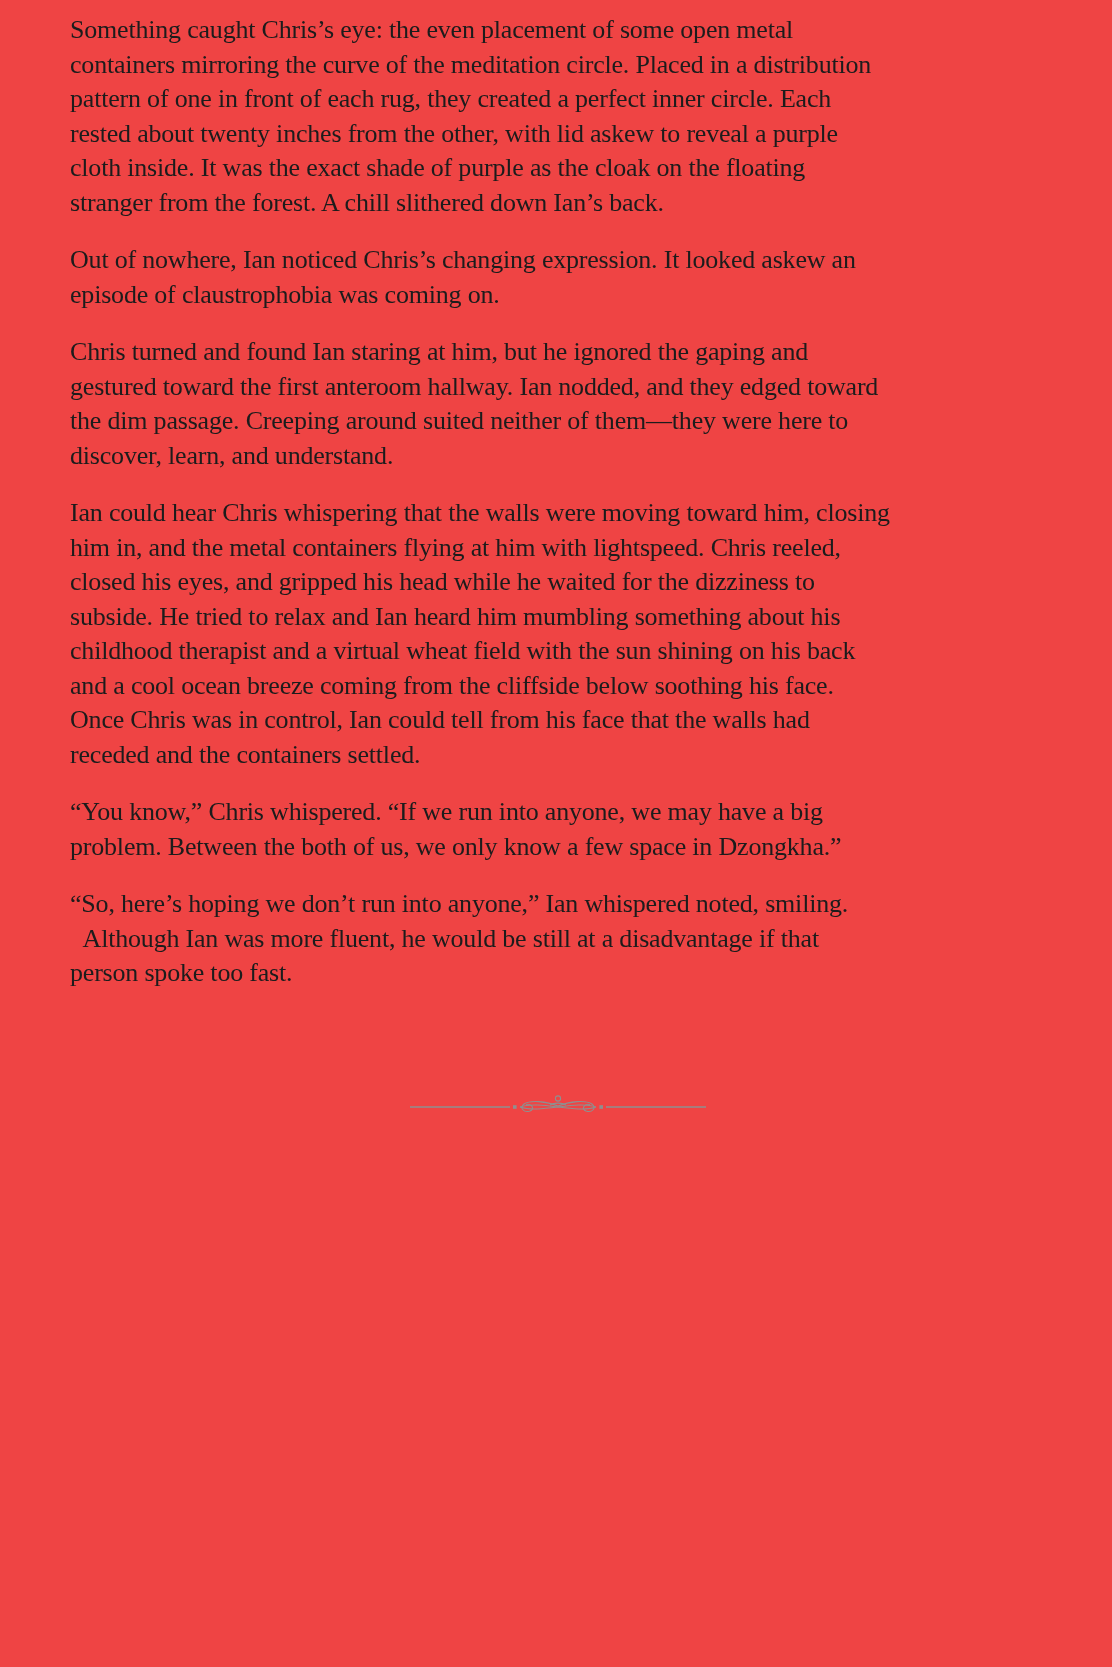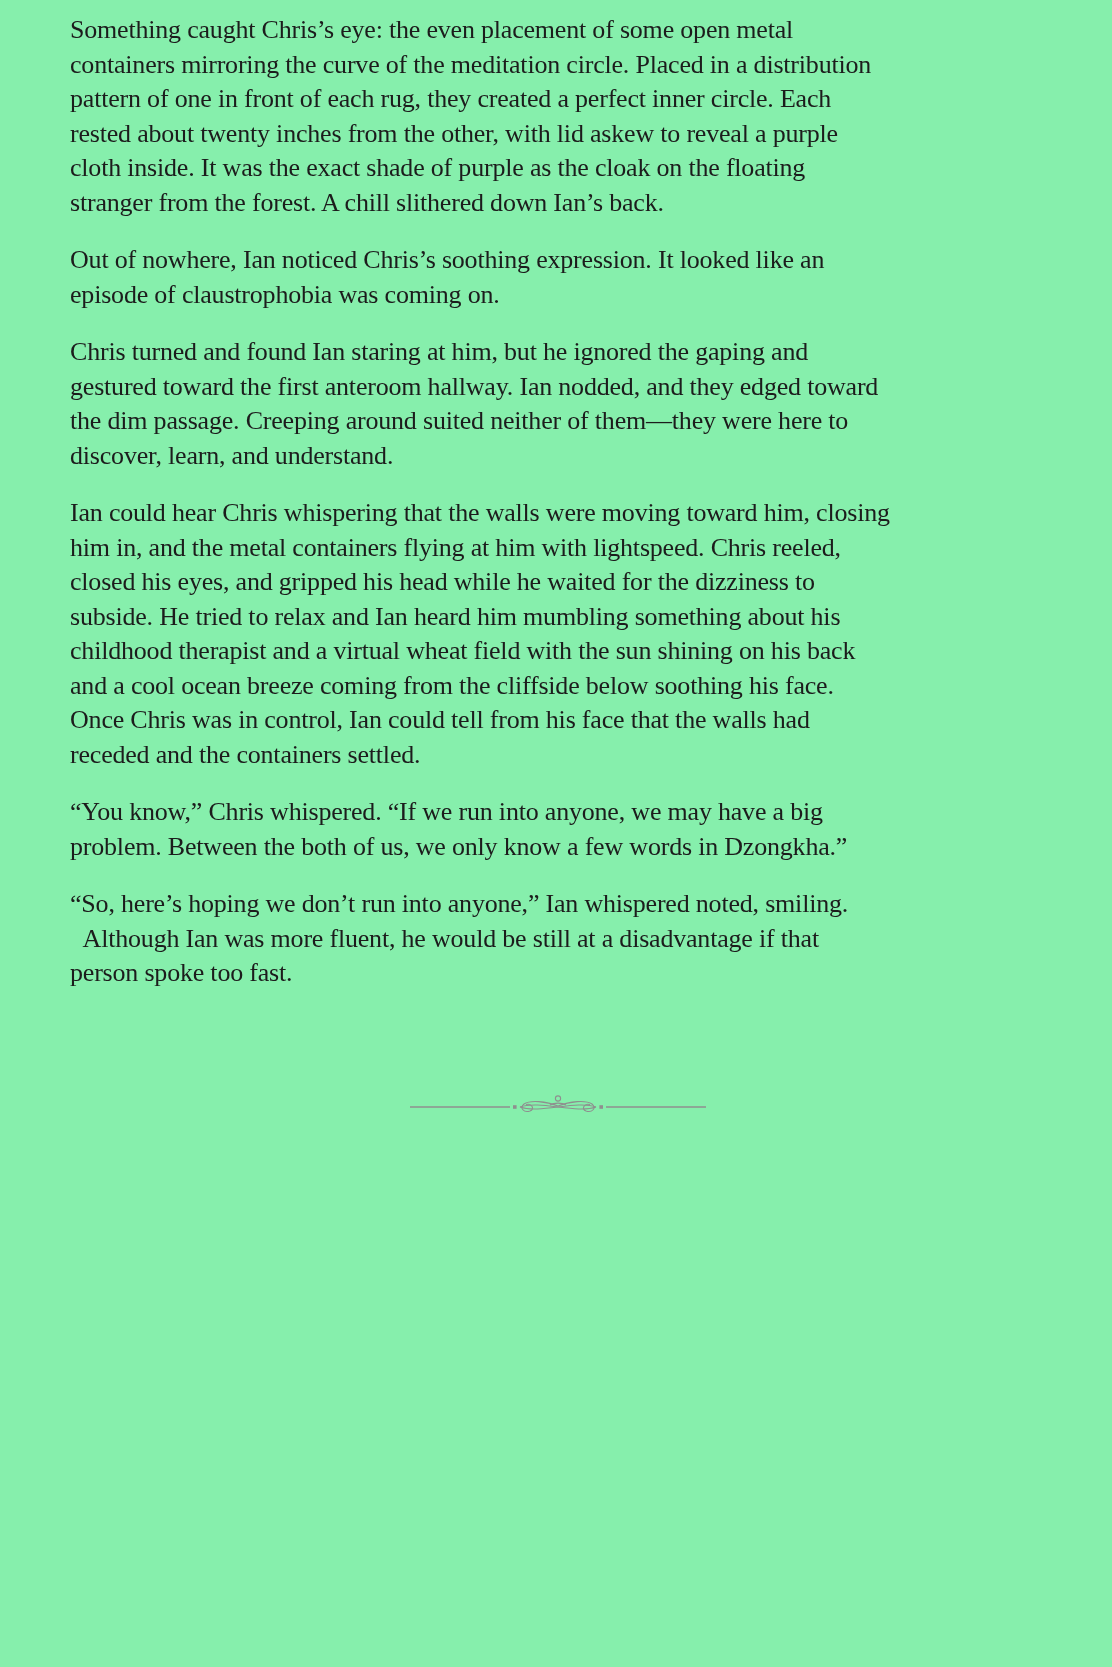--- a/index.html
+++ b/index.html
@@ -12,21 +12,21 @@
     height: 1667px;
     font-family: "Liberation Serif", serif;
     color: #1c1c1c;
     overflow: hidden;
   }
   .page {
     box-sizing: border-box;
     width: 1112px;
     height: 1667px;
     padding: 13px 66px 0 70px;
-    background: #86efac;
+    background: #ef4444;
   }
   .text-column {
     width: 976px;
   }
   p.para {
     margin: 0 0 23px 0;
     font-size: 26px;
     line-height: 34.5px;
     letter-spacing: -0.2px;
     white-space: pre-wrap;
@@ -46,36 +46,36 @@
 <body>
 
 <div class="page">
   <div class="text-column">
     <p class="para">Something caught Chris’s eye: the even placement of some open metal
 containers mirroring the curve of the meditation circle. Placed in a distribution
 pattern of one in front of each rug, they created a perfect inner circle. Each
 rested about twenty inches from the other, with lid askew to reveal a purple
 cloth inside. It was the exact shade of purple as the cloak on the floating
 stranger from the forest. A chill slithered down Ian’s back.</p>
-    <p class="para">Out of nowhere, Ian noticed Chris’s soothing expression. It looked like an
+    <p class="para">Out of nowhere, Ian noticed Chris’s changing expression. It looked askew an
 episode of claustrophobia was coming on.</p>
     <p class="para">Chris turned and found Ian staring at him, but he ignored the gaping and
 gestured toward the first anteroom hallway. Ian nodded, and they edged toward
 the dim passage. Creeping around suited neither of them—they were here to
 discover, learn, and understand.</p>
     <p class="para">Ian could hear Chris whispering that the walls were moving toward him, closing
 him in, and the metal containers flying at him with lightspeed. Chris reeled,
 closed his eyes, and gripped his head while he waited for the dizziness to
 subside. He tried to relax and Ian heard him mumbling something about his
 childhood therapist and a virtual wheat field with the sun shining on his back
 and a cool ocean breeze coming from the cliffside below soothing his face.
 Once Chris was in control, Ian could tell from his face that the walls had
 receded and the containers settled.</p>
     <p class="para">“You know,” Chris whispered. “If we run into anyone, we may have a big
-problem. Between the both of us, we only know a few words in Dzongkha.”</p>
+problem. Between the both of us, we only know a few space in Dzongkha.”</p>
     <p class="para">“So, here’s hoping we don’t run into anyone,” Ian whispered noted, smiling.
   Although Ian was more fluent, he would be still at a disadvantage if that
 person spoke too fast.</p>
 
     <div class="scene-break">
       <span>
         <svg width="300" height="26" viewBox="0 0 300 26" fill="none" xmlns="http://www.w3.org/2000/svg">
 
           <line x1="2" y1="14" x2="102" y2="14" stroke="#8f8f8f" stroke-width="1.7"></line>
 

